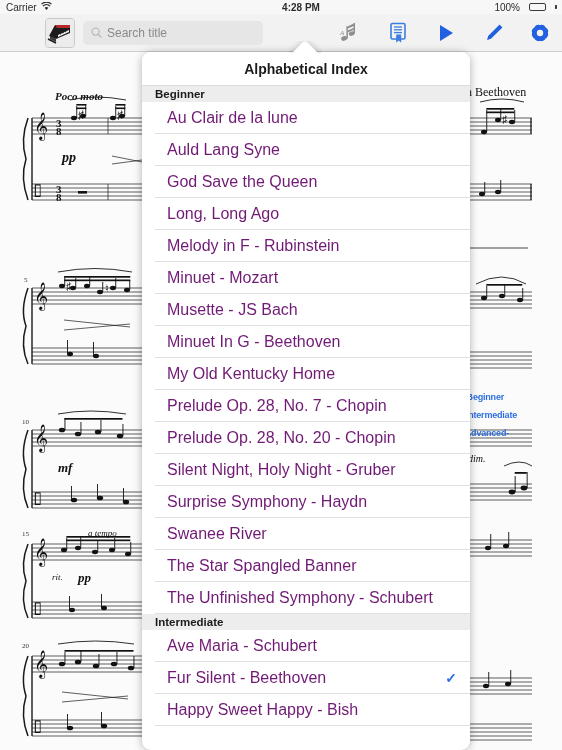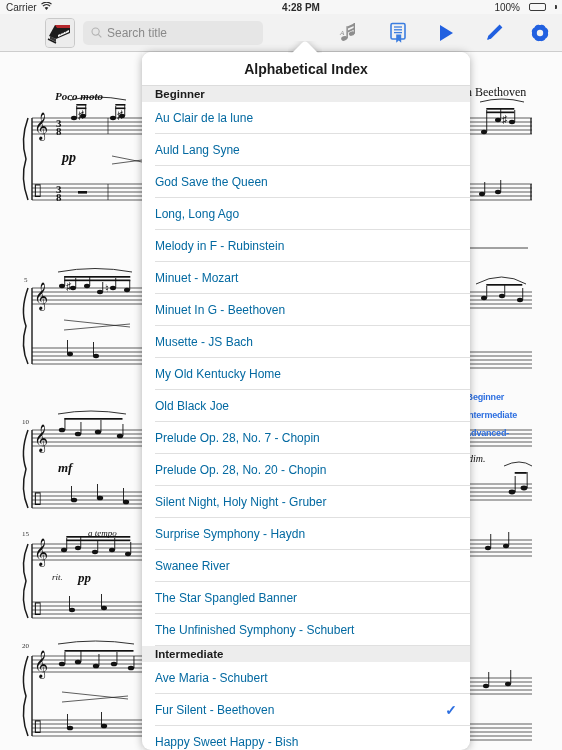--- a/index.html
+++ b/index.html
@@ -86,21 +86,21 @@
     padding-left:13px; font-size:11.5px; font-weight:bold; color:#1b1b1b;
   }
   .row {
     height:32px; display:flex; align-items:center; position:relative;
     padding:0 13px 0 13px;
   }
   .row:after {
     content:""; position:absolute; left:13px; right:0; bottom:0; height:1px;
     background:#e0e0e0;
   }
-  .row .title { font-size:12px; color:#0369a1; }
+  .row .title { font-size:16px; color:#701a75;margin-left:12px; }
   .row .check { margin-left:auto; color:#2d6fe0; font-size:14px; font-weight:bold; }
 </style>
 </head>
 <body>
 
 <div id="screen">
 
   <div id="statusbar">
     <div class="sb-left">
       <span>Carrier</span>
@@ -563,30 +563,27 @@
         <div class="row">
           <span class="title">Long, Long Ago</span>
         </div>
         <div class="row">
           <span class="title">Melody in F - Rubinstein</span>
         </div>
         <div class="row">
           <span class="title">Minuet - Mozart</span>
         </div>
         <div class="row">
+          <span class="title">Musette - JS Bach</span>
+        </div>
+        <div class="row">
           <span class="title">Minuet In G - Beethoven</span>
         </div>
         <div class="row">
-          <span class="title">Musette - JS Bach</span>
-        </div>
-        <div class="row">
           <span class="title">My Old Kentucky Home</span>
-        </div>
-        <div class="row">
-          <span class="title">Old Black Joe</span>
         </div>
         <div class="row">
           <span class="title">Prelude Op. 28, No. 7 - Chopin</span>
         </div>
         <div class="row">
           <span class="title">Prelude Op. 28, No. 20 - Chopin</span>
         </div>
         <div class="row">
           <span class="title">Silent Night, Holy Night - Gruber</span>
         </div>

